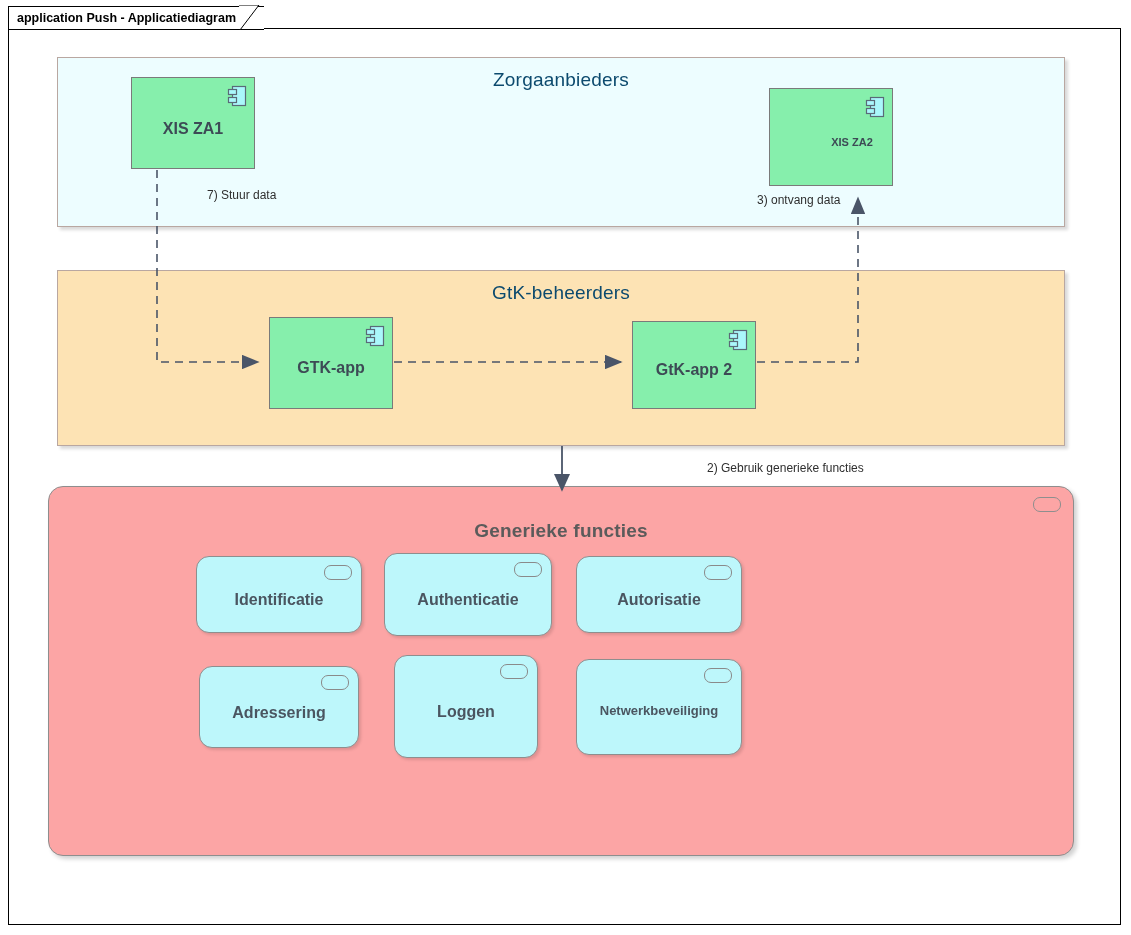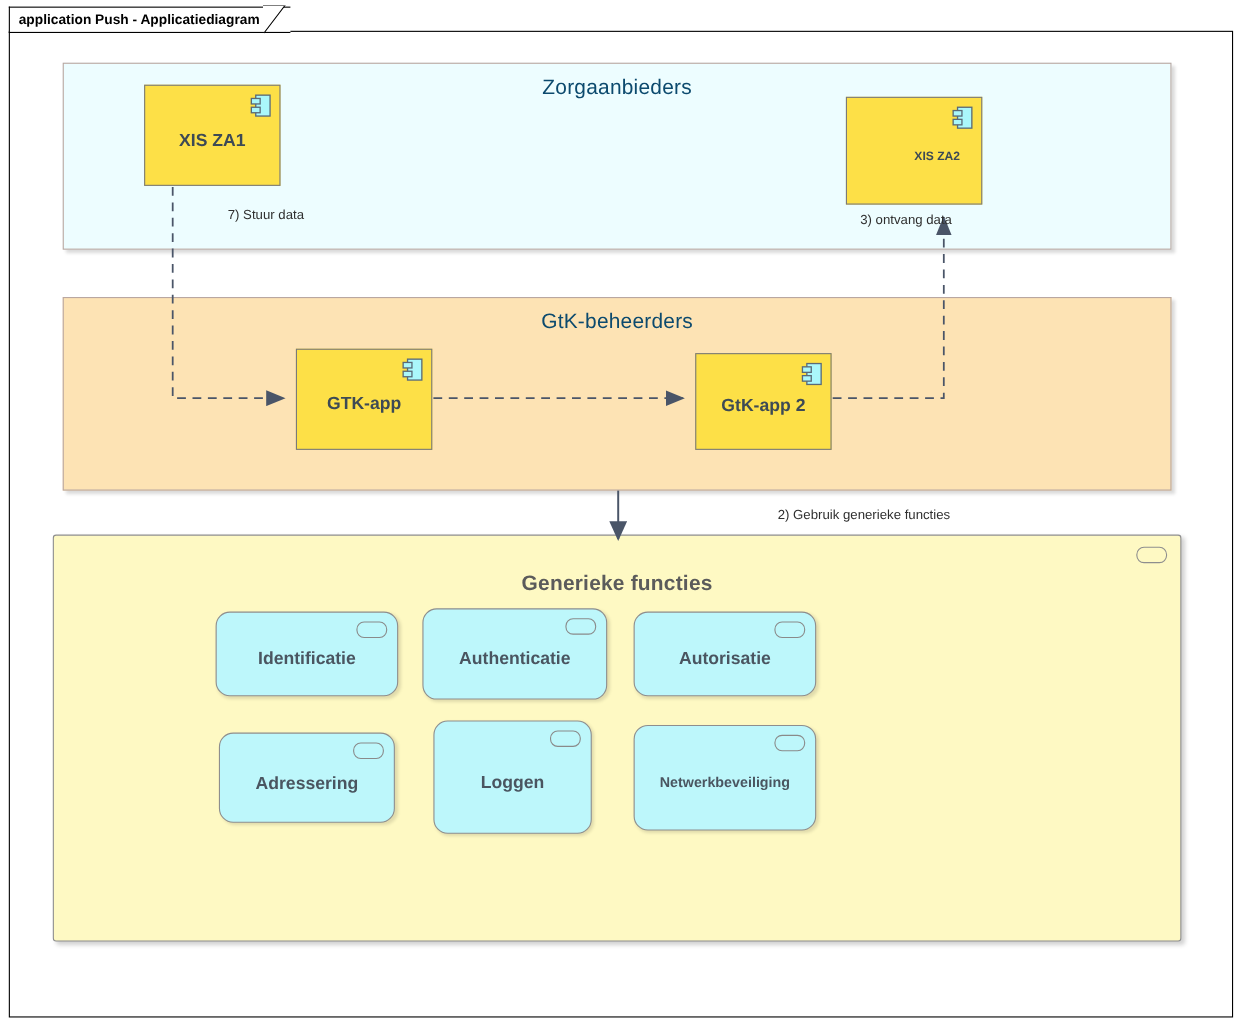--- a/index.html
+++ b/index.html
@@ -76,36 +76,36 @@
     background: #edfdff;
   }
   .band-gtk {
     background: #fde3b4;
   }
 
   
   .gray-container {
     position: absolute;
     box-sizing: border-box;
-    background: #fef9c3;
+    background: #fca5a5;
     border: 1px solid #8e8e8e;
-    border-radius: 3px;
+    border-radius: 15px;
     box-shadow: 3px 3px 4px rgba(0,0,0,0.18);
   }
   .gray-container .band-title {
     font-weight: bold;
     color: #5b5b5b;
     font-size: 19px;
   }
 
   
   .component {
     position: absolute;
     box-sizing: border-box;
-    background: #fde047;
+    background: #86efac;
     border: 1px solid #7a7a7a;
     display: flex;
     align-items: center;
     justify-content: center;
   }
   .component-label {
     font-weight: bold;
     color: #3d4a55;
     text-align: center;
     line-height: 1.15;
@@ -287,15 +287,15 @@
 
     <path d="M 394,362 L 621,362" fill="none" stroke="#4a5568" stroke-width="1.6" stroke-dasharray="8,6" marker-end="url(#arrow-open)"></path>
 
     <path d="M 757,362 L 858,362 L 858,198" fill="none" stroke="#4a5568" stroke-width="1.6" stroke-dasharray="8,6" marker-end="url(#arrow-up)"></path>
 
     <path d="M 562,446 L 562,490" fill="none" stroke="#4a5568" stroke-width="1.8" marker-end="url(#arrow-solid)"></path>
   </svg>
 
   <div class="conn-label" style="left:207px; top:188px;">7) Stuur data</div>
   <div class="conn-label" style="left:683px; top:461px;margin-left:24px;">2) Gebruik generieke functies</div>
-  <div class="conn-label" style="left:782px; top:193px;">3) ontvang data</div>
+  <div class="conn-label" style="left:757px; top:193px;">3) ontvang data</div>
 
 </div>
 
 </body></html>

